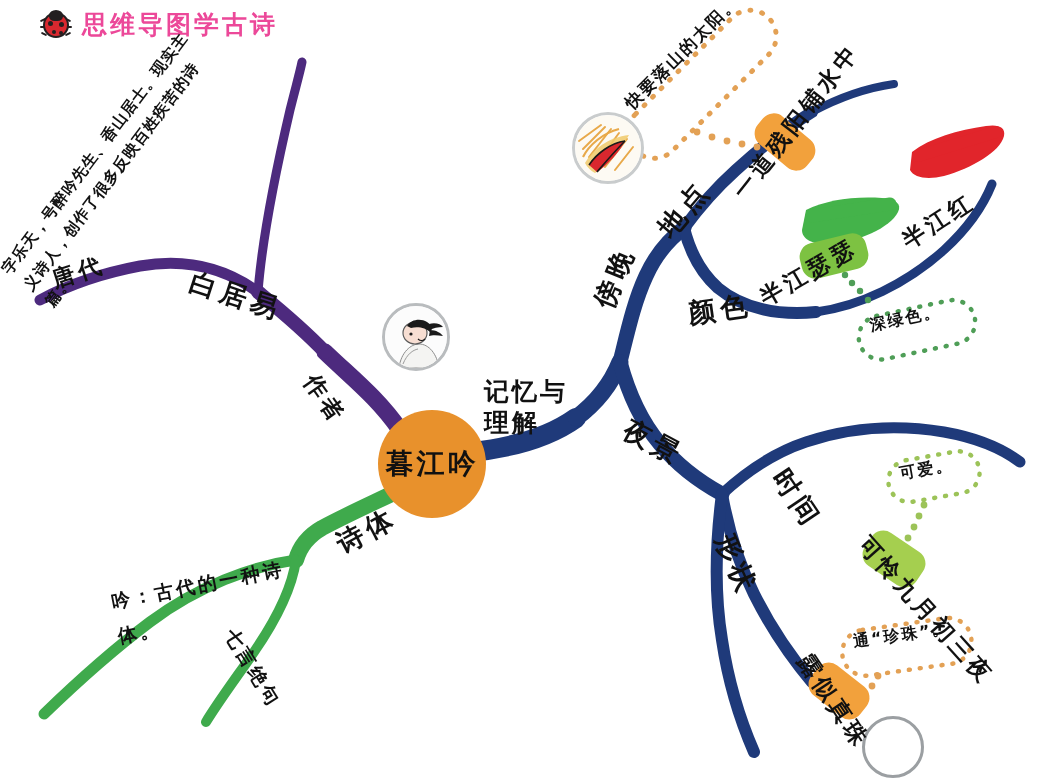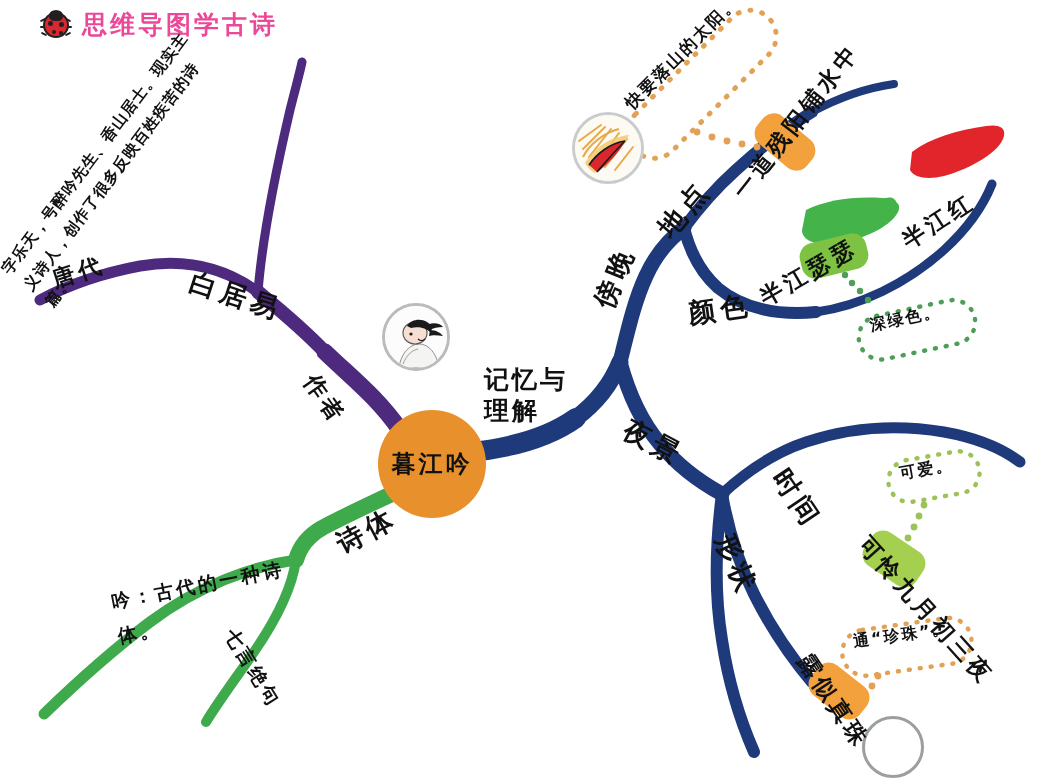--- a/index.html
+++ b/index.html
@@ -49,21 +49,21 @@
   .lbl.sm{font-size:19px;letter-spacing:3px;}
   .lbl.xs{font-size:16px;letter-spacing:2px;}
 
   
   .center-node{
     position:absolute;left:378px;top:410px;width:108px;height:108px;border-radius:50%;
     background:#e8912c;display:flex;align-items:center;justify-content:center;
     z-index:6;
   }
   .center-node span{
-    font-size:24px;font-weight:bold;letter-spacing:3px;color:#111;
+    font-size:28px;font-weight:bold;letter-spacing:3px;color:#111;
     font-family:"DejaVu Sans","Liberation Sans",sans-serif;
   }
 
   
   .avatar{
     position:absolute;border-radius:50%;background:#fdfdfd;
     border:3px solid #b9bcbe;overflow:hidden;z-index:7;
   }
   #poet-avatar{left:382px;top:303px;width:62px;height:62px;}
   #sunset-avatar{left:572px;top:112px;width:66px;height:66px;border-color:#c9cccd;}
@@ -262,21 +262,21 @@
   <div class="lbl mid" style="left:48px;top:266px;transform:rotate(-18deg);transform-origin:left top;">唐代</div>
 
   <div class="lbl big" style="left:196px;top:264px;transform:rotate(18deg);transform-origin:left top;">白居易</div>
 
   <div style="position:absolute;left:60px;top:232px;transform:rotate(-53deg);transform-origin:left bottom;
               width:300px;writing-mode:horizontal-tb;">
     <div class="lbl xs" style="position:static;white-space:normal;line-height:1.75;font-size:15.5px;letter-spacing:1px;
                 text-align:left;width:300px;">字乐天，号醉吟先生、香山居士。现实主义诗人，创作了很多反映百姓疾苦的诗篇。</div>
   </div>
 
-  <div class="lbl big" style="left:484px;top:364px;line-height:1.25;white-space:normal;width:96px;font-size:25px;letter-spacing:3px;">
+  <div class="lbl big" style="left:484px;top:376px;line-height:1.25;white-space:normal;width:96px;font-size:25px;letter-spacing:3px;">
     <span>记忆与理解</span>
   </div>
 
   <div class="lbl big" style="left:330px;top:530px;transform:rotate(-28deg);transform-origin:left top;">诗体</div>
 
   <div style="position:absolute;left:108px;top:585px;transform:rotate(-11deg);transform-origin:left top;width:210px;">
     <div class="lbl sm" style="position:static;white-space:normal;line-height:1.85;font-size:19px;letter-spacing:3px;">吟：古代的一种诗体。</div>
   </div>
 
   <div class="lbl sm" style="left:240px;top:624px;transform:rotate(58deg);transform-origin:left top;">七言绝句</div>

